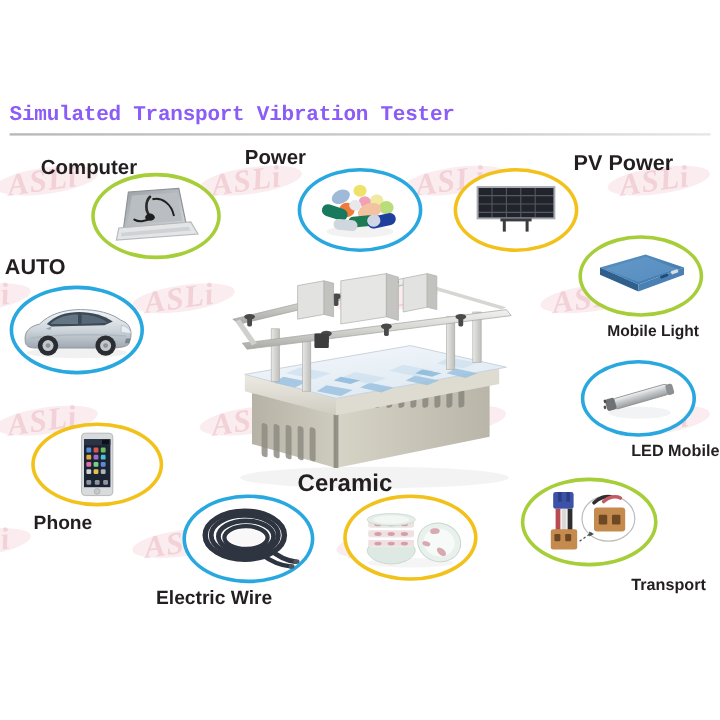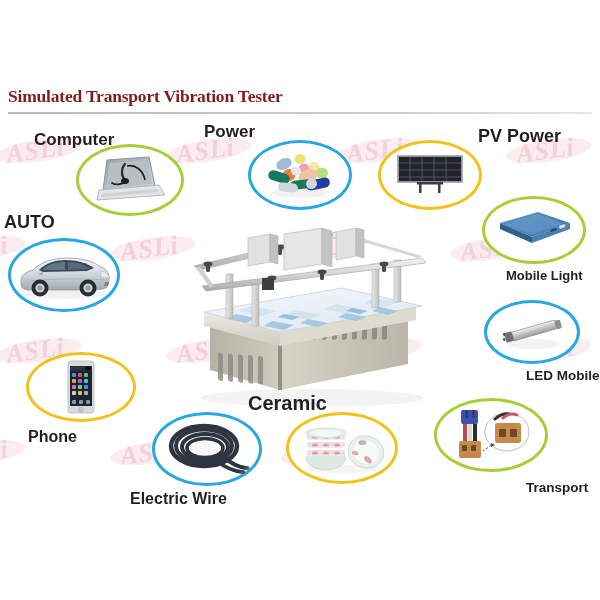--- a/index.html
+++ b/index.html
@@ -26,23 +26,23 @@
   }
   .wm::before{
     content:"";position:absolute;left:-10px;top:4px;
     width:86px;height:22px;border-radius:50%;
     background:rgba(233,170,180,0.22);z-index:-1;
   }
 
   
   #title-wrap{position:absolute;left:8px;top:86px;z-index:6;width:584px;}
   #page-title{
-    font-size:17.5px;font-weight:bold;color:#7f1d1d;
+    font-size:17.5px;font-weight:bold;color:#8b5cf6;
     letter-spacing:-0.2px;white-space:nowrap;
-    font-family:Liberation Serif, serif;
+    font-family:Liberation Mono, monospace;
   }
   #title-rule{
     margin-top:5px;width:584px;height:2px;
     background:linear-gradient(to right,#b9b9b9,#cfcfcf 70%,#e6e6e6);
   }
 
   
   .node{position:absolute;z-index:5;}
   .bubble{
     position:absolute;left:0;top:0;

